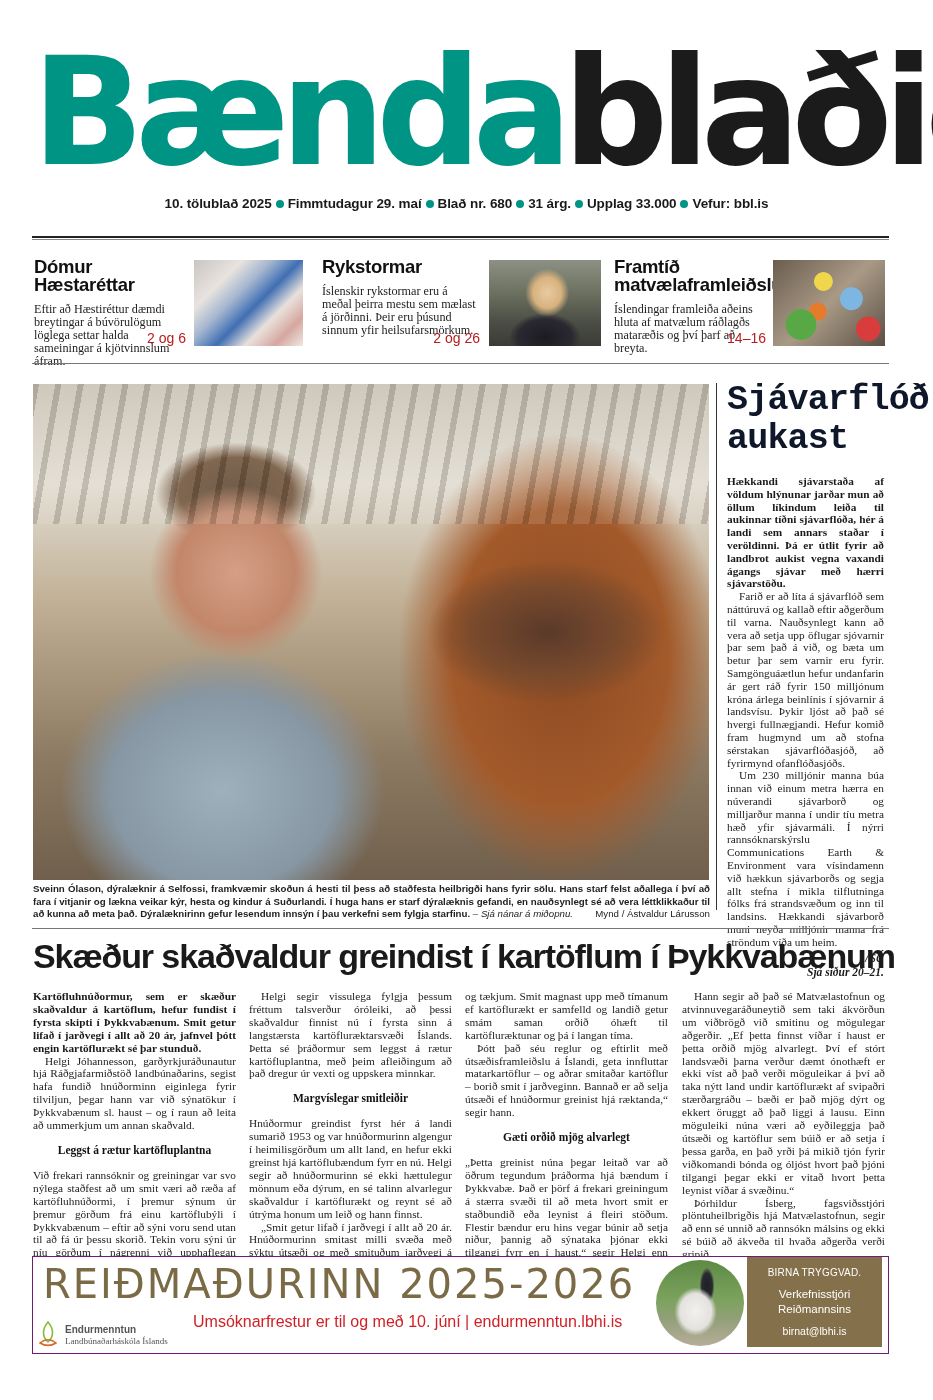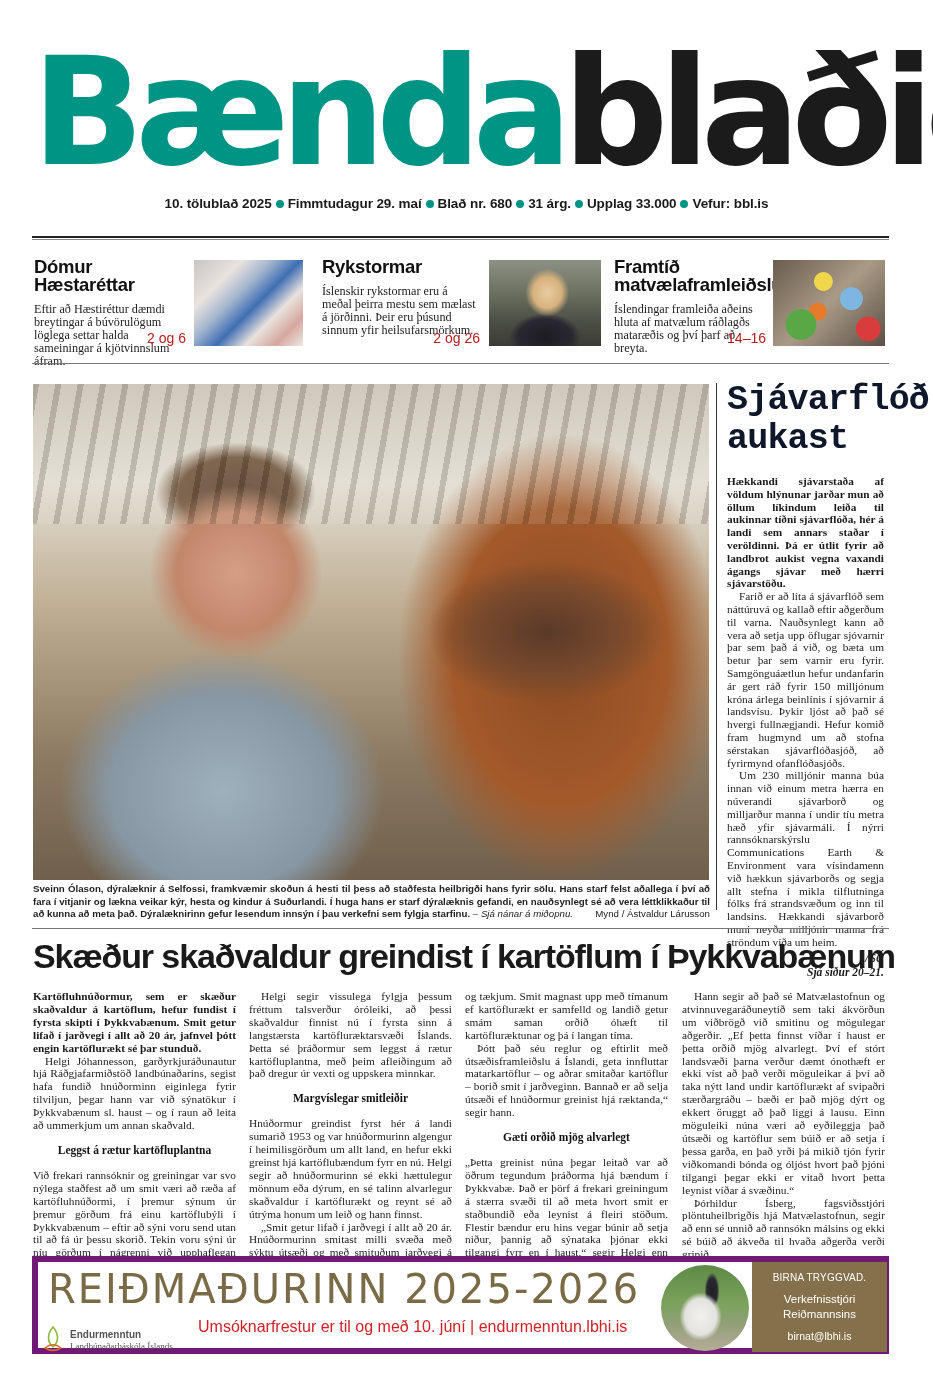--- a/index.html
+++ b/index.html
@@ -56,21 +56,21 @@
   
   .main-headline { position: absolute; left: 33px; top: 936px; width: 860px; font-family: "Liberation Sans", sans-serif; font-weight: bold; font-size: 34px; line-height: 40px; color: #1a1a1a; letter-spacing: -1.1px; white-space: nowrap; }
   .col { position: absolute; top: 990px; width: 203px; font-size: 11.3px; line-height: 12.9px; text-align: justify; color: #222; }
   .col p { text-indent: 12px; }
   .col p.noindent { text-indent: 0; }
   .col .lead { font-weight: bold; text-indent: 0; color: #1a1a1a; }
   .col .sub { font-weight: bold; text-align: center; margin: 12px 0 12px 0; text-indent: 0; font-size: 11.5px; color: #111; }
   .col .sig { float: right; font-style: italic; }
 
   
-  .ad { position: absolute; left: 32px; top: 1256px; width: 857px; height: 98px; border: 6px solid #701a75; background: #ffffff; }
+  .ad { position: absolute; left: 32px; top: 1256px; width: 857px; height: 98px; border: 1px solid #701a75; background: #ffffff; }
   .ad-title { position: absolute; left: 10px; top: 4px; font-family: "DejaVu Sans", sans-serif; font-size: 40px; letter-spacing: 2px; color: #7a6a45; line-height: 46px; white-space: nowrap; }
   .ad-sub { position: absolute; left: 160px; top: 56px; font-family: "Liberation Sans", sans-serif; font-size: 16px; color: #d12026; white-space: nowrap; }
   .ad-logo { position: absolute; left: 6px; top: 64px; width: 150px; height: 28px; }
   .ad-logo .leaf { position: absolute; left: 0; top: 0; width: 18px; height: 26px; }
   .ad-logo .l1 { position: absolute; left: 26px; top: 3px; font-family: "Liberation Sans", sans-serif; font-weight: bold; font-size: 10px; color: #555; }
   .ad-logo .l2 { position: absolute; left: 26px; top: 15px; font-family: Liberation Serif, serif; font-size: 9px; color: #555; white-space: nowrap; }
   .ad-photo { position: absolute; left: 623px; top: 3px; width: 88px; height: 86px; border-radius: 50%; overflow: hidden;
     background: radial-gradient(ellipse 30% 35% at 45% 60%, #f2f1ee 0%, #e3e2df 60%, transparent 80%), radial-gradient(ellipse 10% 25% at 58% 30%, #1e1e24 0%, #2a2a33 60%, transparent 85%), linear-gradient(180deg, #5d8a46 0%, #7ba25c 45%, #93a07a 70%, #b6ad98 100%); }
   .ad-panel { position: absolute; left: 714px; top: 0; width: 135px; height: 90px; background: #84704a; color: #fff; font-family: "Liberation Sans", sans-serif; text-align: center; }
   .ad-panel .n { position: absolute; left: 0; width: 100%; top: 10px; font-size: 10px; letter-spacing: 0.2px; }

